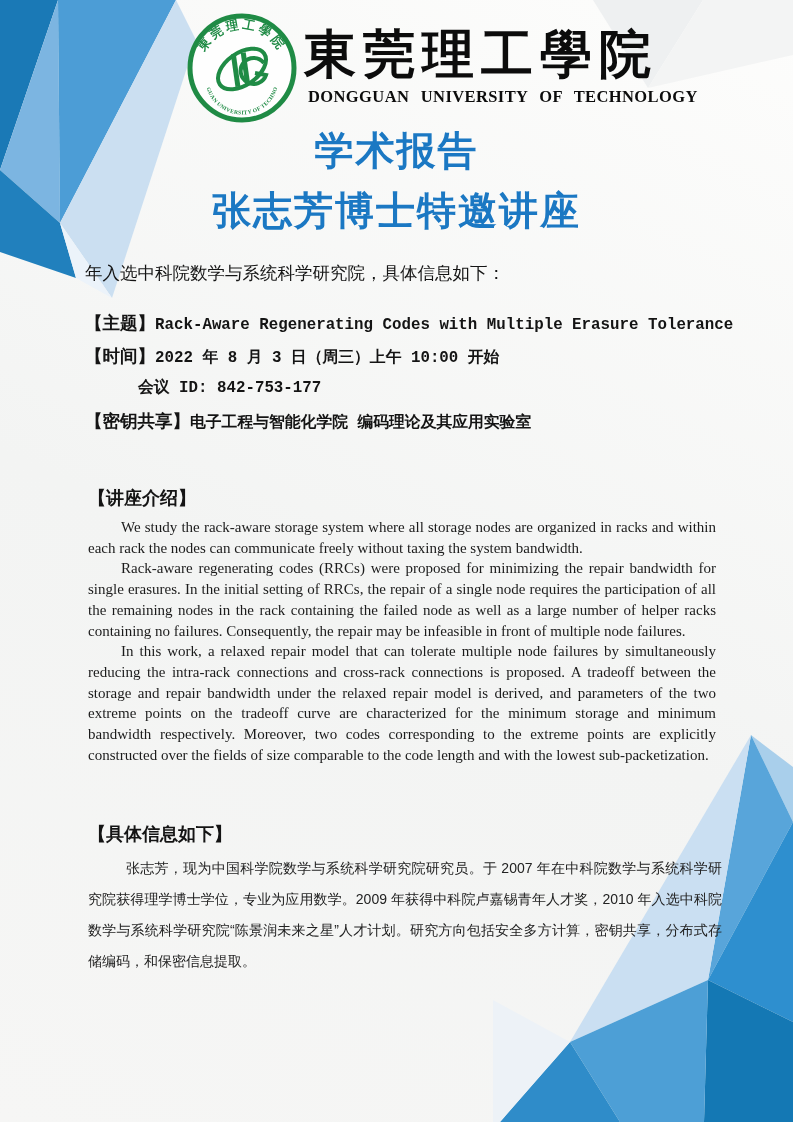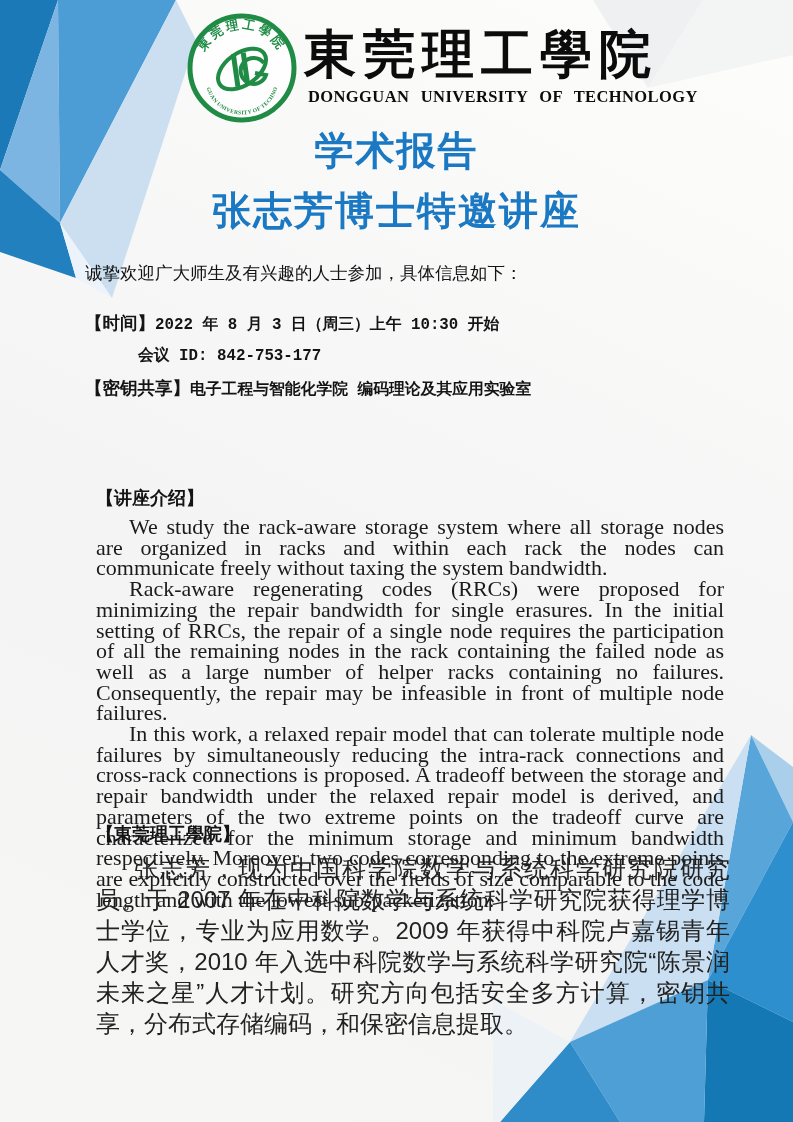--- a/index.html
+++ b/index.html
@@ -43,33 +43,33 @@
 
   .details{position:absolute;top:311px;left:85px;width:660px;z-index:2;}
   .drow{height:32.5px;font-weight:700;white-space:nowrap;}
   .dlabel{font-size:17.5px;}
   .dvalue{
     font-family:"Liberation Mono","DejaVu Sans Mono",monospace;
     font-size:15.8px;font-weight:700;
   }
   .drow-indent{padding-left:53px;}
 
-  .section{position:absolute;left:96px;z-index:2;}
+  .section{position:absolute;left:88px;z-index:2;}
   .sec-heading{font-weight:700;font-size:18px;margin:0 0 7px 0;}
   .lecture{top:486px;width:628px;}
   .lecture p{
     margin:0;
     font-family:"Liberation Serif","DejaVu Serif",serif;
-    font-size:22px;line-height:20.7px;
+    font-size:15px;line-height:20.7px;
     text-align:justify;text-indent:33px;color:#1b1b1b;
   }
   .speaker{top:822px;width:634px;}
   .speaker p{
     margin:0;
-    font-size:24px;line-height:31px;
+    font-size:14px;line-height:31px;
     text-align:justify;text-indent:38px;color:#222;
   }
 </style>
 </head>
 <body>
 
 <div class="page">
 
   <svg class="decor decor-tl" width="200" height="300" viewBox="0 0 200 300">
     <polygon points="0,0 58,0 0,170" fill="#1a79b6"></polygon>
@@ -120,39 +120,42 @@
     </svg>
     <div class="univ-text">
       <div class="univ-cn">東莞理工學院</div>
       <div class="univ-en">DONGGUAN  UNIVERSITY  OF  TECHNOLOGY</div>
     </div>
   </div>
 
   <div class="title title-2">张志芳博士特邀讲座</div>
   <div class="title title-1">学术报告</div>
 
-  <div class="intro">诚挚欢迎广大师生及有兴趣的人士参加，具体信息如下：</div>
+  <div class="intro">年入选中科院数学与系统科学研究院，具体信息如下：</div>
 
   <div class="details">
     <div class="drow">
-      <span class="dlabel">【时间】</span><span class="dvalue">2022 年 8 月 3 日（周三）上午 10:30 开始</span>
+      <span class="dlabel">【主题】</span><span class="dvalue">Rack-Aware Regenerating Codes with Multiple Erasure Tolerance</span>
+    </div>
+    <div class="drow">
+      <span class="dlabel">【时间】</span><span class="dvalue">2022 年 8 月 3 日（周三）上午 10:00 开始</span>
     </div>
     <div class="drow drow-indent">
       <span class="dlabel"></span><span class="dvalue">会议 ID: 842-753-177</span>
     </div>
     <div class="drow">
       <span class="dlabel">【密钥共享】</span><span class="dvalue">电子工程与智能化学院 编码理论及其应用实验室</span>
     </div>
   </div>
 
   <div class="section lecture">
     <div class="sec-heading">【讲座介绍】</div>
     <p>We study the rack-aware storage system where all storage nodes are organized in racks and within each rack the nodes can communicate freely without taxing the system bandwidth.</p>
     <p>Rack-aware regenerating codes (RRCs) were proposed for minimizing the repair bandwidth for single erasures. In the initial setting of RRCs, the repair of a single node requires the participation of all the remaining nodes in the rack containing the failed node as well as a large number of helper racks containing no failures. Consequently, the repair may be infeasible in front of multiple node failures.</p>
     <p>In this work, a relaxed repair model that can tolerate multiple node failures by simultaneously reducing the intra-rack connections and cross-rack connections is proposed. A tradeoff between the storage and repair bandwidth under the relaxed repair model is derived, and parameters of the two extreme points on the tradeoff curve are characterized for the minimum storage and minimum bandwidth respectively. Moreover, two codes corresponding to the extreme points are explicitly constructed over the fields of size comparable to the code length and with the lowest sub-packetization.</p>
   </div>
 
   <div class="section speaker">
-    <div class="sec-heading">【東莞理工學院】</div>
+    <div class="sec-heading">【具体信息如下】</div>
     <p>张志芳，现为中国科学院数学与系统科学研究院研究员。于 2007 年在中科院数学与系统科学研究院获得理学博士学位，专业为应用数学。2009 年获得中科院卢嘉锡青年人才奖，2010 年入选中科院数学与系统科学研究院“陈景润未来之星”人才计划。研究方向包括安全多方计算，密钥共享，分布式存储编码，和保密信息提取。</p>
   </div>
 
 </div>
 
 </body></html>

